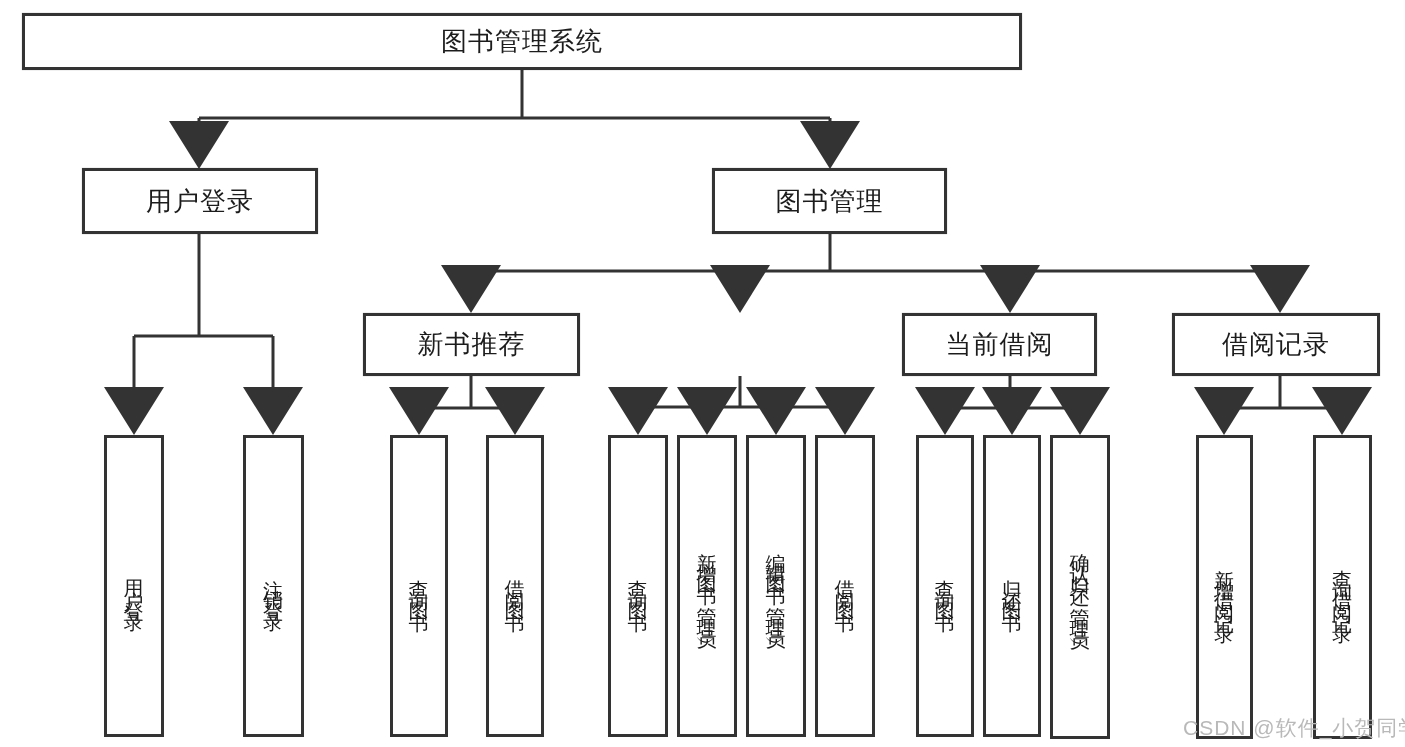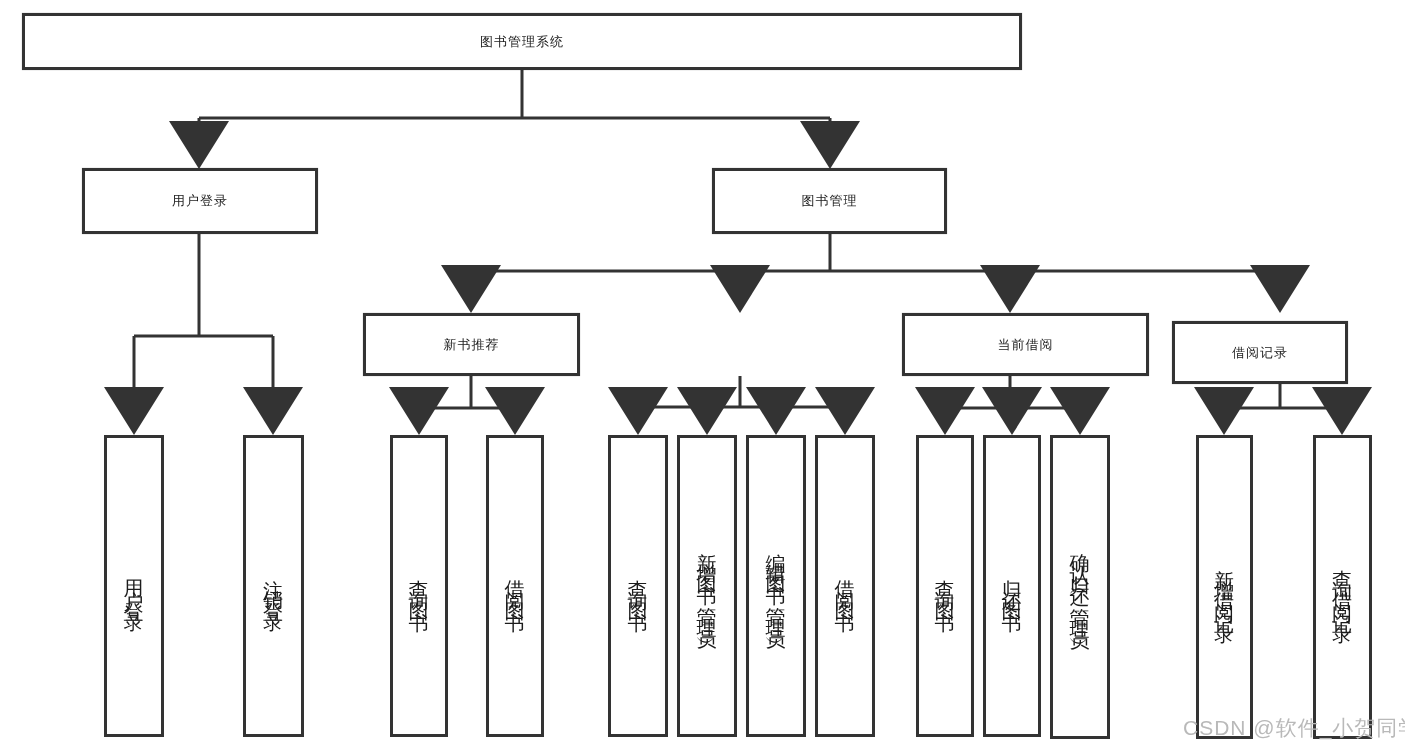--- a/index.html
+++ b/index.html
@@ -18,21 +18,21 @@
     color:var(--text-color);
     overflow:hidden;
   }
   #wires{position:absolute;left:0;top:0;width:1405px;height:747px;}
   #wires path{stroke:var(--line-color);stroke-width:3;fill:none;}
   .hbox{
     position:absolute;box-sizing:border-box;
     border:3px solid var(--line-color);
     background:var(--box-fill);
     display:flex;align-items:center;justify-content:center;
-    font-size:13px;letter-spacing:1px;
+    font-size:26px;letter-spacing:1px;
     box-shadow:0 0 1px rgba(0,0,0,.35);
   }
   .vbox{
     position:absolute;box-sizing:border-box;
     border:3px solid var(--line-color);
     background:var(--box-fill);
     display:flex;align-items:center;justify-content:center;
   }
   .vtext{
     writing-mode:vertical-rl;
@@ -102,24 +102,24 @@
   <div class="hbox" style="left:82px;top:168px;width:236px;height:66px">
     <span>用户登录</span>
   </div>
   <div class="hbox" style="left:712px;top:168px;width:235px;height:66px">
     <span>图书管理</span>
   </div>
 
   <div class="hbox" style="left:363px;top:313px;width:217px;height:63px">
     <span>新书推荐</span>
   </div>
-  <div class="hbox" style="left:902px;top:313px;width:247px;height:63px">
+  <div class="hbox" style="left:902px;top:313px;width:195px;height:63px">
     <span>当前借阅</span>
   </div>
-  <div class="hbox" style="left:1172px;top:321px;width:176px;height:63px">
+  <div class="hbox" style="left:1172px;top:313px;width:208px;height:63px">
     <span>借阅记录</span>
   </div>
 
   <div class="vbox" style="left:104px;top:435px;width:60px;height:302px">
     <span class="vtext">用户登录</span>
   </div>
   <div class="vbox" style="left:243px;top:435px;width:61px;height:302px">
     <span class="vtext">注销登录</span>
   </div>
 

